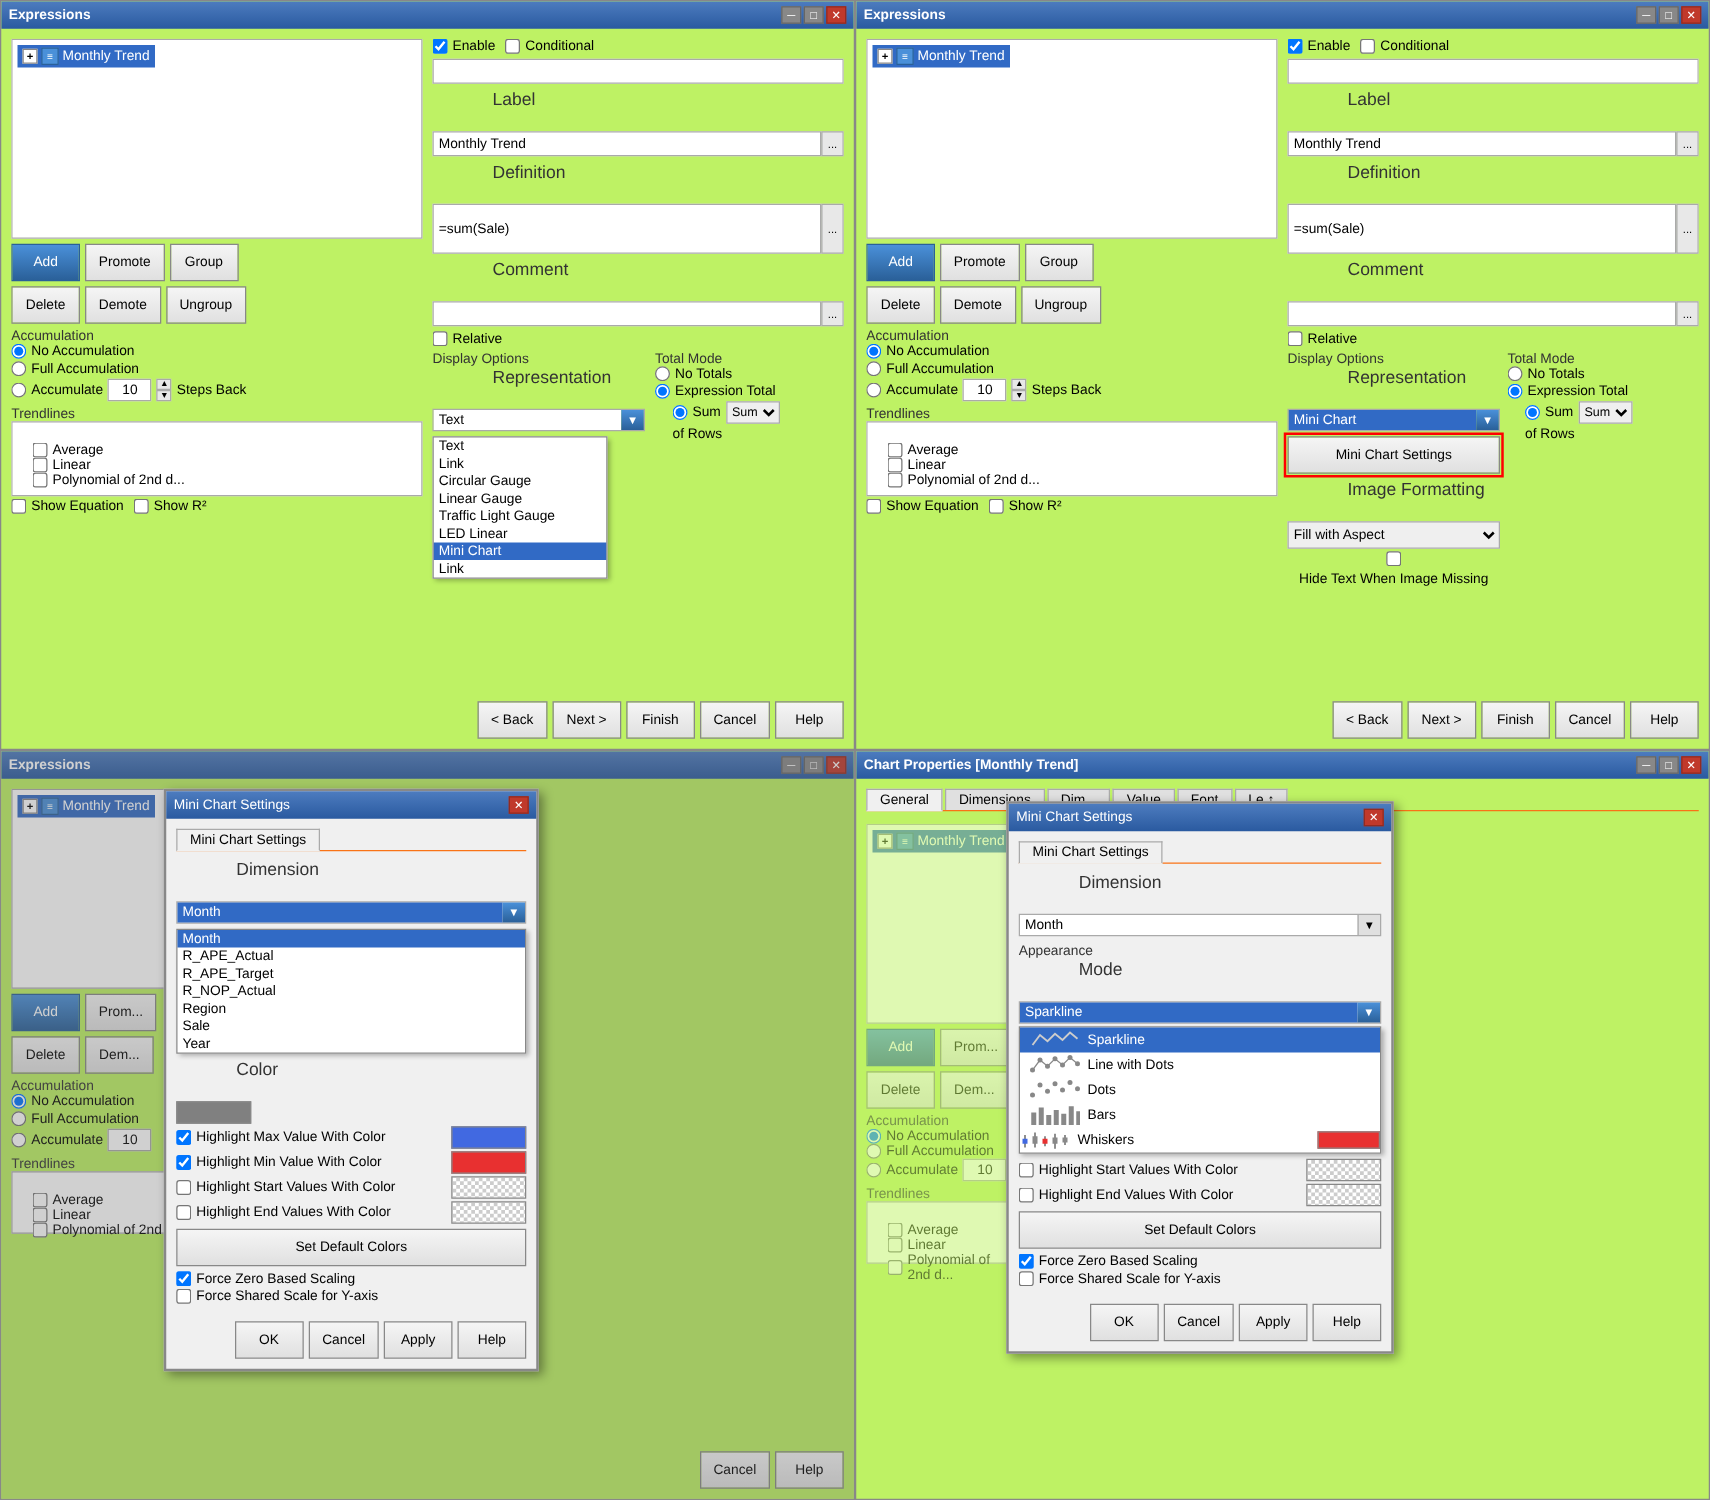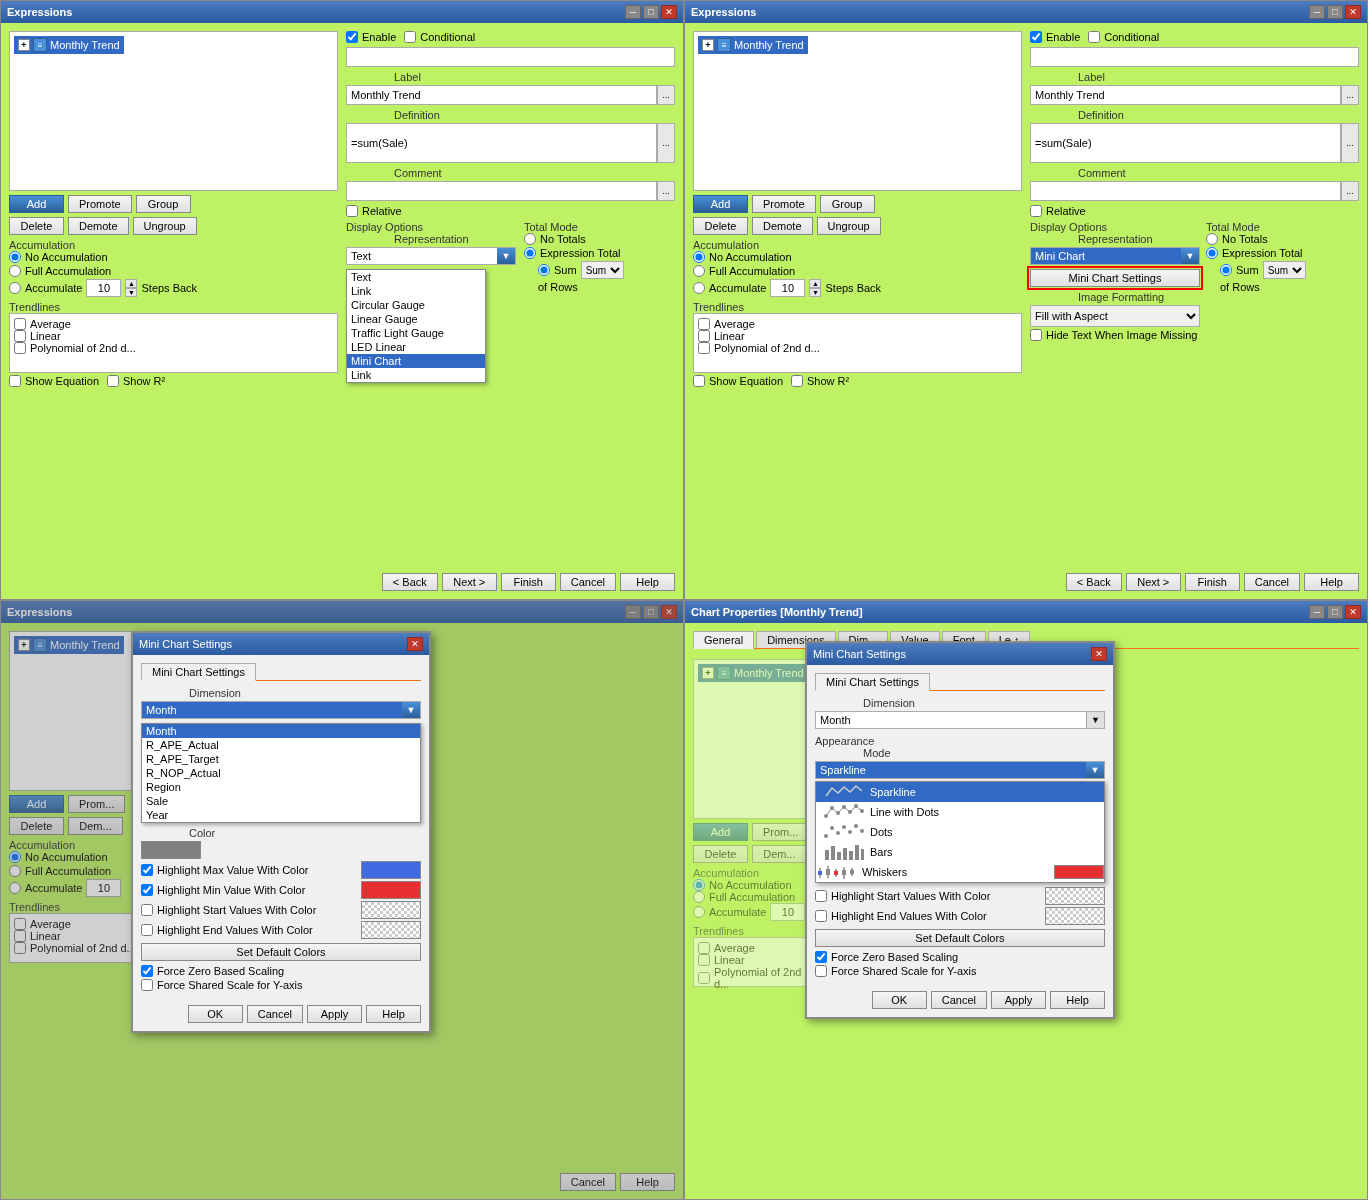--- a/index.html
+++ b/index.html
@@ -76,38 +76,38 @@
       font-size: 9px; font-weight: bold;
     }
 
     
     .btn {
       padding: 2px 10px;
       border: 1px solid #888;
       background: linear-gradient(to bottom, #f5f5f5, #e0e0e0);
       cursor: pointer;
       min-width: 55px;
-      height: 18px;
+      height: 30px;
     }
     .btn-blue {
       background: linear-gradient(to bottom, #4a90d9, #2a6099);
       color: white;
       border-color: #2a6099;
     }
 
     
     .btn-row { display: flex; gap: 4px; align-items: center; }
 
     
     .radio-group, .check-group { display: flex; flex-direction: column; gap: 2px; }
     .radio-item, .check-item { display: flex; align-items: center; gap: 4px; cursor: pointer; }
     input[type="radio"], input[type="checkbox"] { width: 12px; height: 12px; }
 
     
-    .field-label { font-size: 11px; color: #333; margin-bottom: 2px; padding-left: 48px; }
+    .field-label { font-size: 14px; color: #333; margin-bottom: 18px; padding-left: 48px; }
 
     
     .text-input {
       border: 1px solid #aaa;
       background: white;
       padding: 2px 4px;
       height: 20px;
       width: 100%;
     }
     .text-input-with-btn { display: flex; gap: 0; }
@@ -130,21 +130,21 @@
     
     .accumulation-row { display: flex; align-items: center; gap: 4px; }
     .number-input { width: 35px; border: 1px solid #aaa; height: 18px; text-align: center; background: white; }
     .spinner-btns { display: flex; flex-direction: column; }
     .spin-btn { width: 12px; height: 9px; border: 1px solid #aaa; background: #e8e8e8; font-size: 7px; cursor: pointer; display: flex; align-items: center; justify-content: center; }
 
     
     .trendlines-area {
       border: 1px solid #aaa;
       background: white;
-      padding: 4px;
+      padding: 16px;
     }
     .trendline-item { display: flex; align-items: center; gap: 4px; }
     .listbox-item { padding: 1px 4px; cursor: pointer; }
     .listbox-item.selected { background: #316ac5; color: white; }
 
     
     .bottom-btns { display: flex; gap: 4px; justify-content: flex-end; margin-top: auto; padding-top: 6px; }
 
     
     .highlight-red { outline: 2px solid red; outline-offset: 1px; }
@@ -509,21 +509,21 @@
                 <input type="text" value="Mini Chart" style="flex: 1 1 0%; border: none; padding: 2px 4px; background: rgb(49, 106, 197); color: white;">
                 <div style="width:18px; background:linear-gradient(to bottom,#4a90d9,#2a6099); color:white; display:flex; align-items:center; justify-content:center; font-size:9px; cursor:pointer;">▼</div>
               </div>
               <button class="btn highlight-red" style="width:100%; margin-bottom:4px;">Mini Chart Settings</button>
               <div>
                 <div class="field-label">Image Formatting</div>
                 <select style="width:100%; height:22px; border:1px solid #aaa;">
                   <option>Fill with Aspect</option>
                 </select>
               </div>
-              <label class="check-item" style="margin-top:2px; font-size:10px;">
+              <label class="check-item" style="margin-top:2px; font-size:10px;flex-direction:column;">
                 <input type="checkbox" style="">
                 <span>Hide Text When Image Missing</span>
               </label>
             </div>
             <div>
               <div class="section-label">Total Mode</div>
               <div class="radio-group">
                 <label class="radio-item">
                   <input type="radio" name="total2" style="">
                   <span>No Totals</span>

